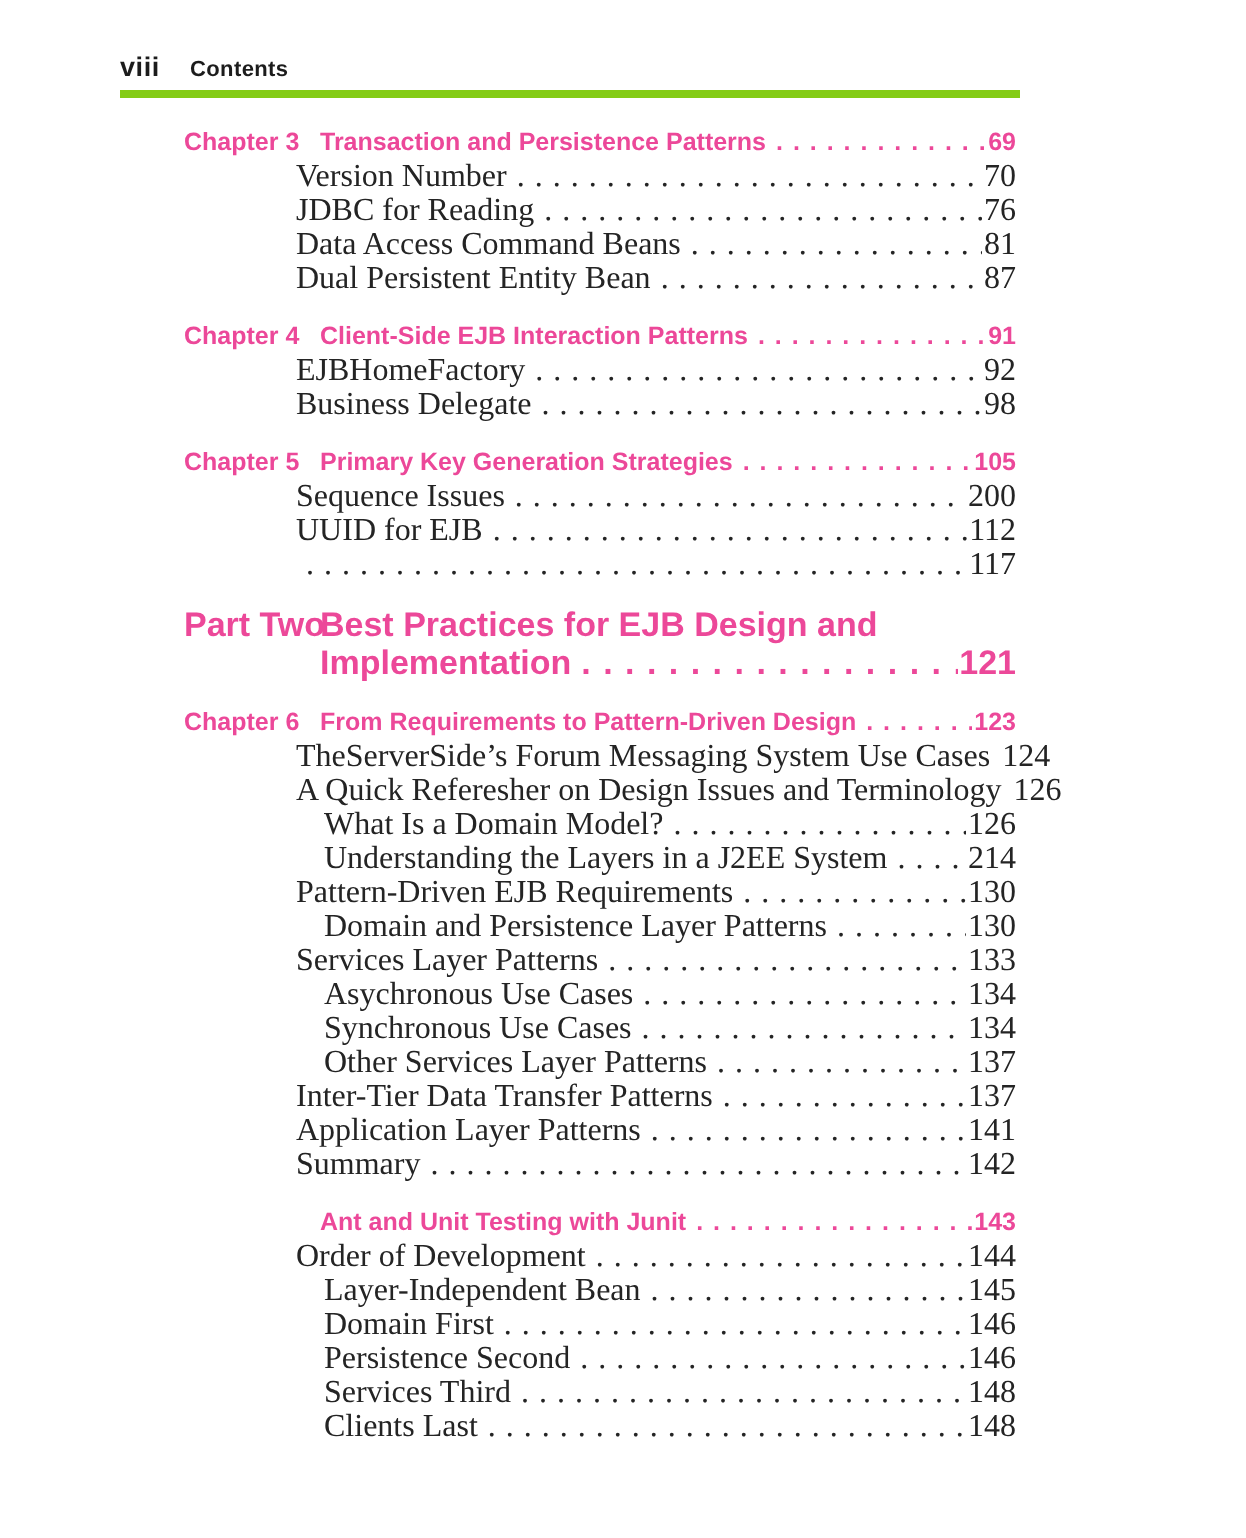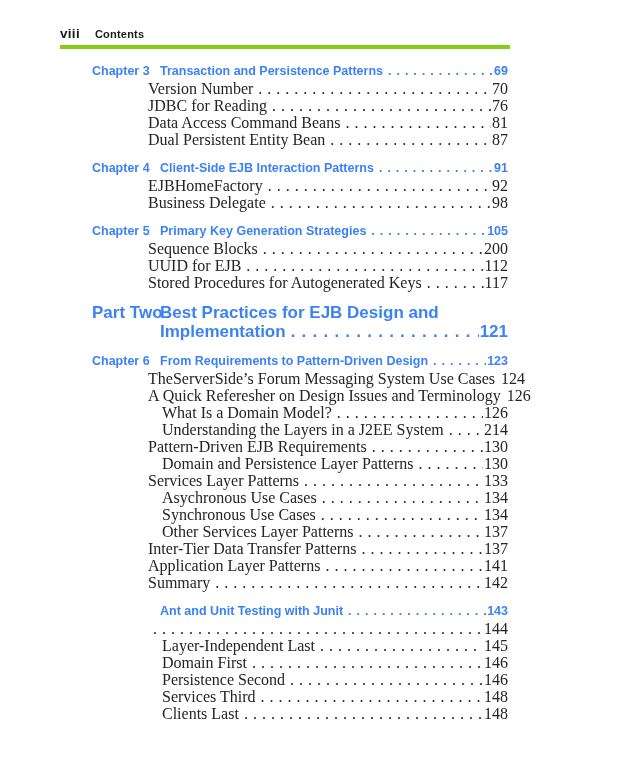--- a/index.html
+++ b/index.html
@@ -18,21 +18,21 @@
   .running-title { font-size:11px; letter-spacing:.2px; }
 
   .toc { position:absolute; left:92px; top:63px; width:416px; }
 
   .section { margin-top:12px; }
   .section:first-child { margin-top:0; }
 
   .sec-line {
     display:flex; align-items:flex-end;
     font-family:"Liberation Sans", sans-serif; font-weight:bold;
-    font-size:12.5px; line-height:17px; color:#3b82f6;
+    font-size:12.5px; line-height:17px; color:#ec4899;
   }
   .section.part .sec-line { font-size:17px; line-height:19px; }
   .sec-label { width:68px; flex:none; white-space:pre; }
   .sec-content { flex:1 1 auto; display:flex; align-items:flex-end; min-width:0; }
   .sec-title { flex:none; white-space:pre; }
 
   .dots {
     flex:1 1 0; min-width:0; overflow:hidden; white-space:nowrap;
     margin:0 1px 0 5px; word-spacing:1.5px;
   }
@@ -109,31 +109,30 @@
       <div class="section chapter">
         <div class="sec-line">
           <span class="sec-label">Chapter 5</span>
           <span class="sec-content">
             <span class="sec-title">Primary Key Generation Strategies</span>
             <span class="dots">. . . . . . . . . . . . . . . . . . . . . . . . . . . . . . . . . . . . . . . . . . . . . . . . . . . . . . . . . . . . . . . . . . . . . . . . . . . . . . . . . . . . . . . . . . . . . . . . . . . . . . . . . . . . . . . . . . . . . . . . . . . . . . . . . . . . . . . . . . . . </span>
             <span class="pg">105</span>
           </span>
         </div>
         <div class="entry-line ind0">
-          <span class="entry-title">Sequence Blocks</span>
+          <span class="entry-title">Sequence Issues</span>
           <span class="dots">. . . . . . . . . . . . . . . . . . . . . . . . . . . . . . . . . . . . . . . . . . . . . . . . . . . . . . . . . . . . . . . . . . . . . . . . . . . . . . . . . . . . . . . . . . . . . . . . . . . . . . . . . . . . . . . . . . . . . . . . . . . . . . . . . . . . . . . . . . . . </span>
           <span class="pg">200</span>
         </div>
         <div class="entry-line ind0">
           <span class="entry-title">UUID for EJB</span>
           <span class="dots">. . . . . . . . . . . . . . . . . . . . . . . . . . . . . . . . . . . . . . . . . . . . . . . . . . . . . . . . . . . . . . . . . . . . . . . . . . . . . . . . . . . . . . . . . . . . . . . . . . . . . . . . . . . . . . . . . . . . . . . . . . . . . . . . . . . . . . . . . . . . </span>
           <span class="pg">112</span>
         </div>
         <div class="entry-line ind0">
-          <span class="entry-title">Stored Procedures for Autogenerated Keys</span>
           <span class="dots">. . . . . . . . . . . . . . . . . . . . . . . . . . . . . . . . . . . . . . . . . . . . . . . . . . . . . . . . . . . . . . . . . . . . . . . . . . . . . . . . . . . . . . . . . . . . . . . . . . . . . . . . . . . . . . . . . . . . . . . . . . . . . . . . . . . . . . . . . . . . </span>
           <span class="pg">117</span>
         </div>
       </div>
       <div class="section part">
         <div class="sec-line">
           <span class="sec-label">Part Two</span>
           <span class="sec-content">
             <span class="sec-title">Best Practices for EJB Design and</span>
           </span>
@@ -225,25 +224,26 @@
       <div class="section chapter">
         <div class="sec-line">
           <span class="sec-label"></span>
           <span class="sec-content">
             <span class="sec-title">Ant and Unit Testing with Junit</span>
             <span class="dots">. . . . . . . . . . . . . . . . . . . . . . . . . . . . . . . . . . . . . . . . . . . . . . . . . . . . . . . . . . . . . . . . . . . . . . . . . . . . . . . . . . . . . . . . . . . . . . . . . . . . . . . . . . . . . . . . . . . . . . . . . . . . . . . . . . . . . . . . . . . . </span>
             <span class="pg">143</span>
           </span>
         </div>
         <div class="entry-line ind0">
+          <span class="entry-title">Order of Development</span>
           <span class="dots">. . . . . . . . . . . . . . . . . . . . . . . . . . . . . . . . . . . . . . . . . . . . . . . . . . . . . . . . . . . . . . . . . . . . . . . . . . . . . . . . . . . . . . . . . . . . . . . . . . . . . . . . . . . . . . . . . . . . . . . . . . . . . . . . . . . . . . . . . . . . </span>
           <span class="pg">144</span>
         </div>
         <div class="entry-line ind1">
-          <span class="entry-title">Layer-Independent Last</span>
+          <span class="entry-title">Layer-Independent Bean</span>
           <span class="dots">. . . . . . . . . . . . . . . . . . . . . . . . . . . . . . . . . . . . . . . . . . . . . . . . . . . . . . . . . . . . . . . . . . . . . . . . . . . . . . . . . . . . . . . . . . . . . . . . . . . . . . . . . . . . . . . . . . . . . . . . . . . . . . . . . . . . . . . . . . . . </span>
           <span class="pg">145</span>
         </div>
         <div class="entry-line ind1">
           <span class="entry-title">Domain First</span>
           <span class="dots">. . . . . . . . . . . . . . . . . . . . . . . . . . . . . . . . . . . . . . . . . . . . . . . . . . . . . . . . . . . . . . . . . . . . . . . . . . . . . . . . . . . . . . . . . . . . . . . . . . . . . . . . . . . . . . . . . . . . . . . . . . . . . . . . . . . . . . . . . . . . </span>
           <span class="pg">146</span>
         </div>
         <div class="entry-line ind1">
           <span class="entry-title">Persistence Second</span>

